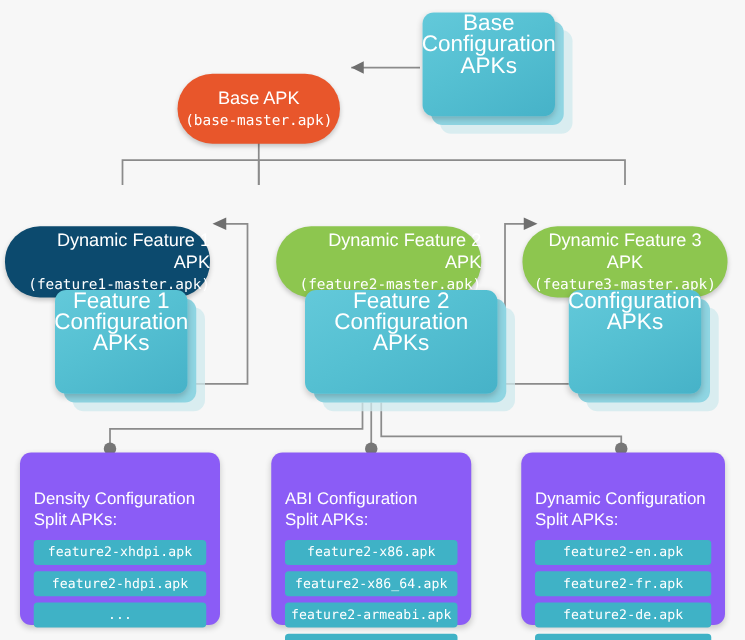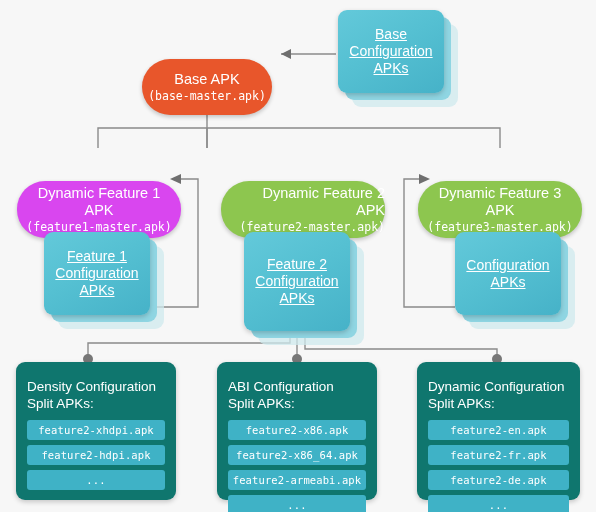--- a/index.html
+++ b/index.html
@@ -38,32 +38,32 @@
   .stack{position:absolute;z-index:3;}
   .stack .sheet{
     position:absolute;left:0;top:0;width:100%;height:100%;
     border-radius:9px;
   }
   .stack .s3{transform:translate(14px,14px);background:#cfe9ee;opacity:.75;}
   .stack .s2{transform:translate(7px,7px);background:#8fd5e2;}
   .stack .s1{
     background:linear-gradient(150deg,#63c9da 0%,#55c0d2 45%,#46b2c8 100%);
     box-shadow:0 2px 5px rgba(0,0,0,.2);
-    display:flex;align-items:center;justify-content:center;
-    color:#fff;font-size:14px;line-height:17px;text-align:center;text-decoration:underline;
+    display:flex;align-items:flex-start;justify-content:center;
+    color:#fff;font-size:18px;line-height:17px;text-align:center;
   }
 
   
   .panel{
     position:absolute;
     border-radius:9px;
-    background:#0f766e;
+    background:#8b5cf6;
     box-shadow:0 2px 5px rgba(0,0,0,.2);
     color:#fff;
-    padding:16px 11px 11px 11px;
+    padding:28px 11px 11px 11px;
     box-sizing:border-box;
     z-index:3;
   }
   .panel .ptitle{font-size:13.5px;line-height:17px;margin-bottom:8px;}
   .panel .row{
     background:#3fb2c6;
     border-radius:3px;
     height:20px;
     margin-bottom:5px;
     display:flex;align-items:center;justify-content:center;
@@ -116,21 +116,21 @@
     <div class="sheet s2"></div>
     <div class="sheet s1">
       <div>
         <div>Base</div>
         <div>Configuration</div>
         <div>APKs</div>
       </div>
     </div>
   </div>
 
-  <div class="pill" style="left:17px;top:148px;width:164px;height:57px;background:#d946ef;">
+  <div class="pill" style="left:4px;top:148px;width:164px;height:57px;background:#0c4a6e;align-items:flex-end;">
     <span class="t1">Dynamic Feature 1</span>
     <span class="t1">APK</span>
     <span class="t2">(feature1-master.apk)</span>
   </div>
 
   <div class="pill" style="left:221px;top:148px;width:164px;height:57px;background:#8dc64f;align-items:flex-end;">
     <span class="t1">Dynamic Feature 2</span>
     <span class="t1">APK</span>
     <span class="t2">(feature2-master.apk)</span>
   </div>
@@ -146,21 +146,21 @@
     <div class="sheet s2"></div>
     <div class="sheet s1">
       <div>
         <div>Feature 1</div>
         <div>Configuration</div>
         <div>APKs</div>
       </div>
     </div>
   </div>
 
-  <div class="stack" style="left:244px;top:232px;width:106px;height:99px;">
+  <div class="stack" style="left:244px;top:232px;width:106px;height:83px;padding-left:48px;">
     <div class="sheet s3"></div>
     <div class="sheet s2"></div>
     <div class="sheet s1">
       <div>
         <div>Feature 2</div>
         <div>Configuration</div>
         <div>APKs</div>
       </div>
     </div>
   </div>

